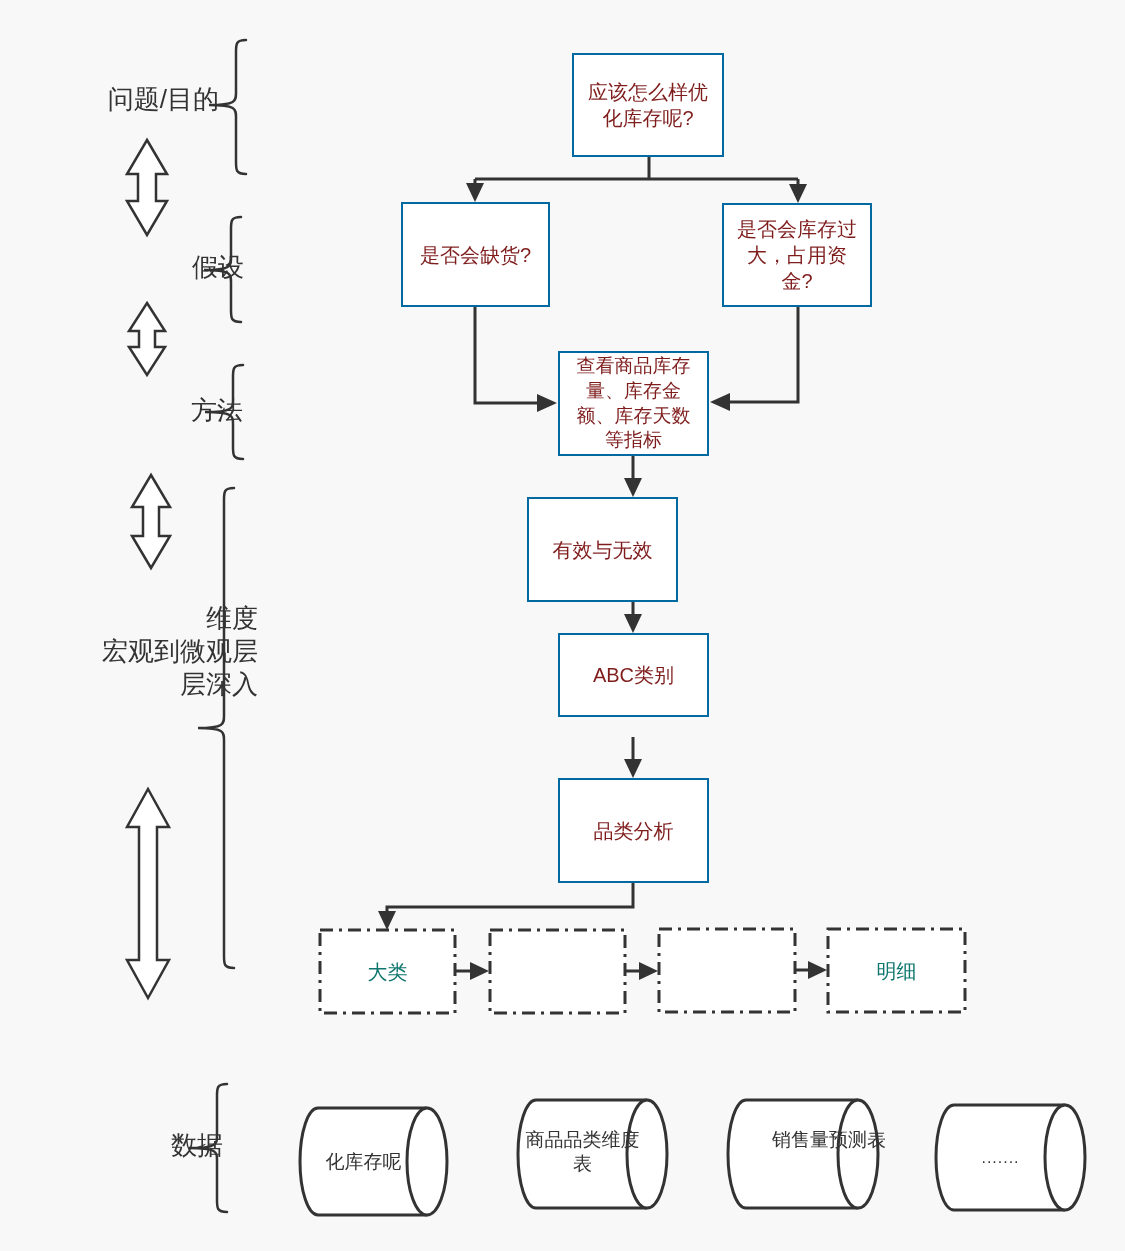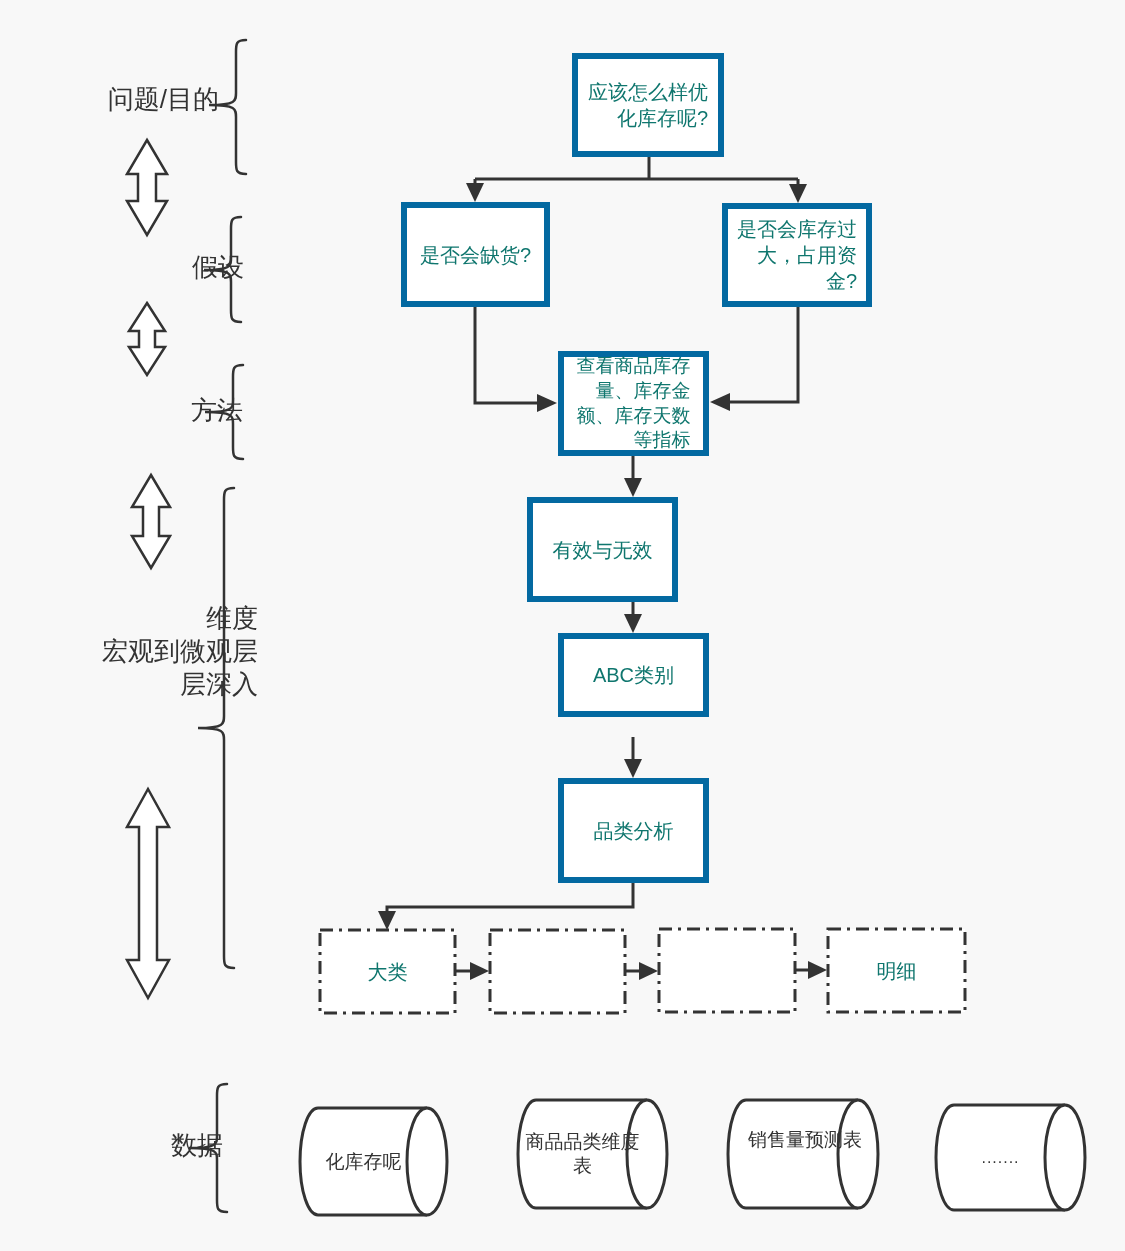--- a/index.html
+++ b/index.html
@@ -11,27 +11,27 @@
   #canvas{
     position:relative;
     width:1125px;height:1251px;
     background:#f8f8f8;
     overflow:hidden;
   }
   #shape-layer{position:absolute;left:0;top:0;}
   .node{
     position:absolute;
     background:#ffffff;
-    border:6px solid #0369a1;
+    border:2px solid #0369a1;
     box-sizing:border-box;
     display:flex;align-items:center;justify-content:center;
-    text-align:right;
+    text-align:center;
     font-size:20px;line-height:1.3;
     white-space:pre-line;
-    color:#0f766e;
+    color:#7f1d1d;
   }
   .ghost-label{
     position:absolute;
     display:flex;align-items:center;justify-content:center;
     text-align:center;
     font-size:20px;line-height:1.3;
     white-space:pre-line;
     color:#0f766e;
     pointer-events:none;
   }
@@ -166,18 +166,18 @@
 额、库存天数
 等指标</div>
   <div class="node" style="left:527px;top:497px;width:151px;height:105px;">有效与无效</div>
   <div class="node" style="left:558px;top:633px;width:151px;height:84px;">ABC类别</div>
   <div class="node" style="left:558px;top:778px;width:151px;height:105px;">品类分析</div>
 
   <div class="ghost-label" style="left:320px;top:930px;width:135px;height:83px;">大类</div>
   <div class="ghost-label" style="left:828px;top:929px;width:137px;height:83px;">明细</div>
 
   <div class="cyl-label" style="left:300px;top:1108px;width:127px;height:107px;">化库存呢</div>
-  <div class="cyl-label" style="left:518px;top:1100px;width:129px;height:108px;">商品品类维度
+  <div class="cyl-label" style="left:518px;top:1100px;width:129px;height:108px;font-family:Liberation Mono, monospace;">商品品类维度
 表</div>
-  <div class="cyl-label" style="left:740px;top:1100px;width:130px;height:80px;">销售量预测表</div>
+  <div class="cyl-label" style="left:764px;top:1100px;width:130px;height:80px;">销售量预测表</div>
   <div class="cyl-label" style="left:936px;top:1105px;width:129px;height:105px;font-size:16px;letter-spacing:1px;">.......</div>
 
 </div>
 
 </body></html>

